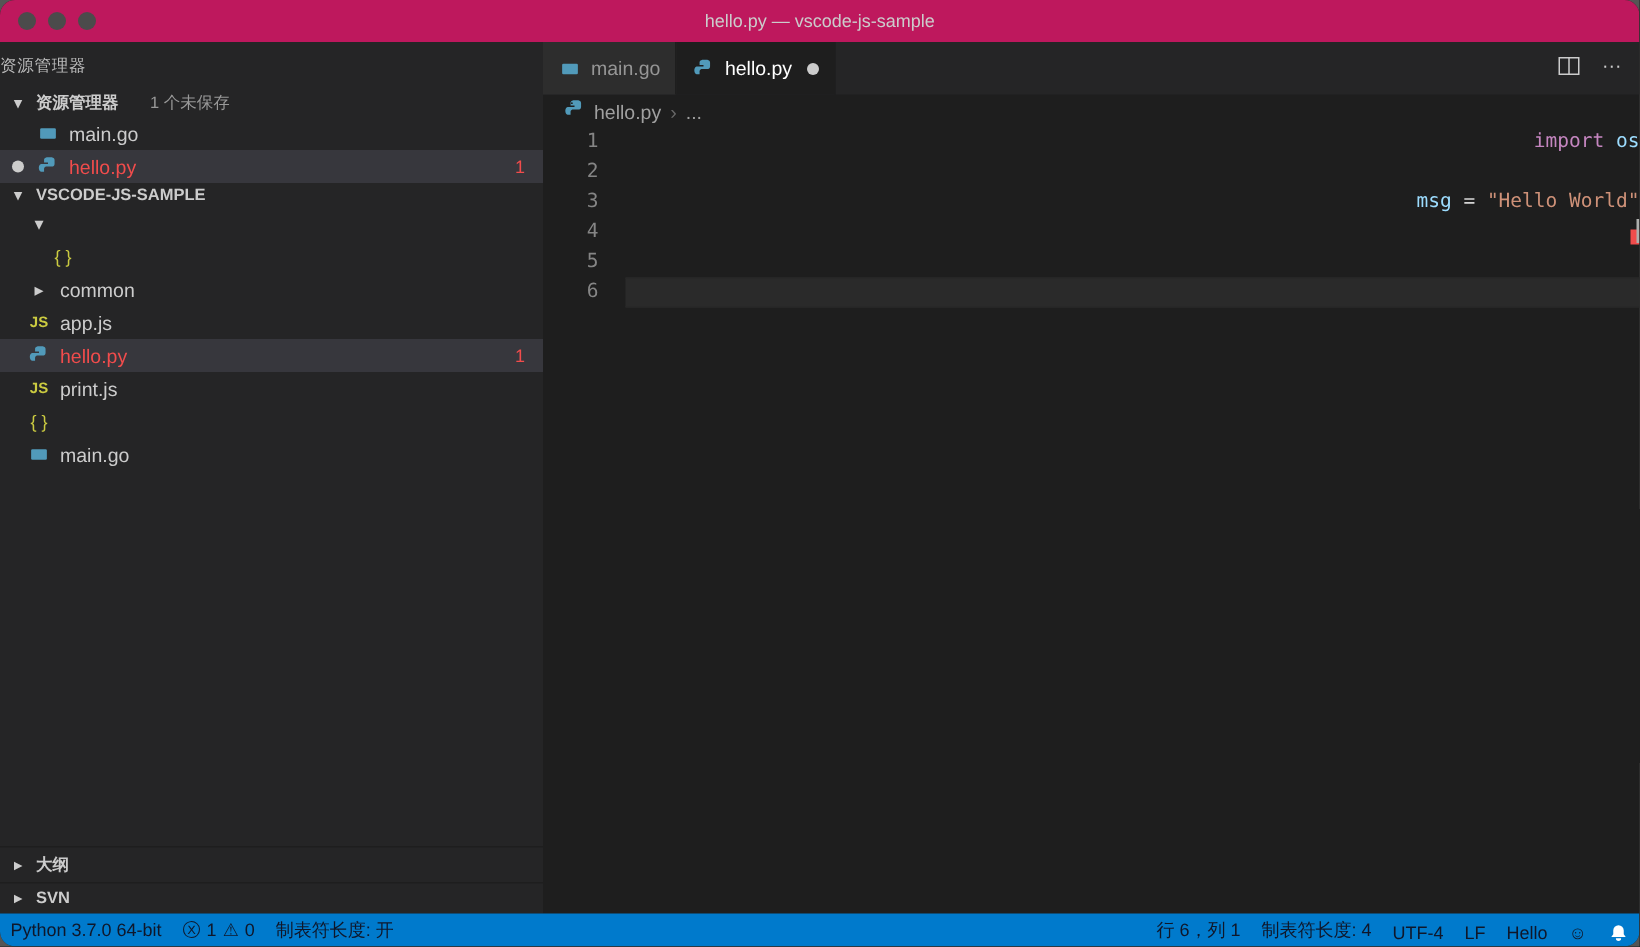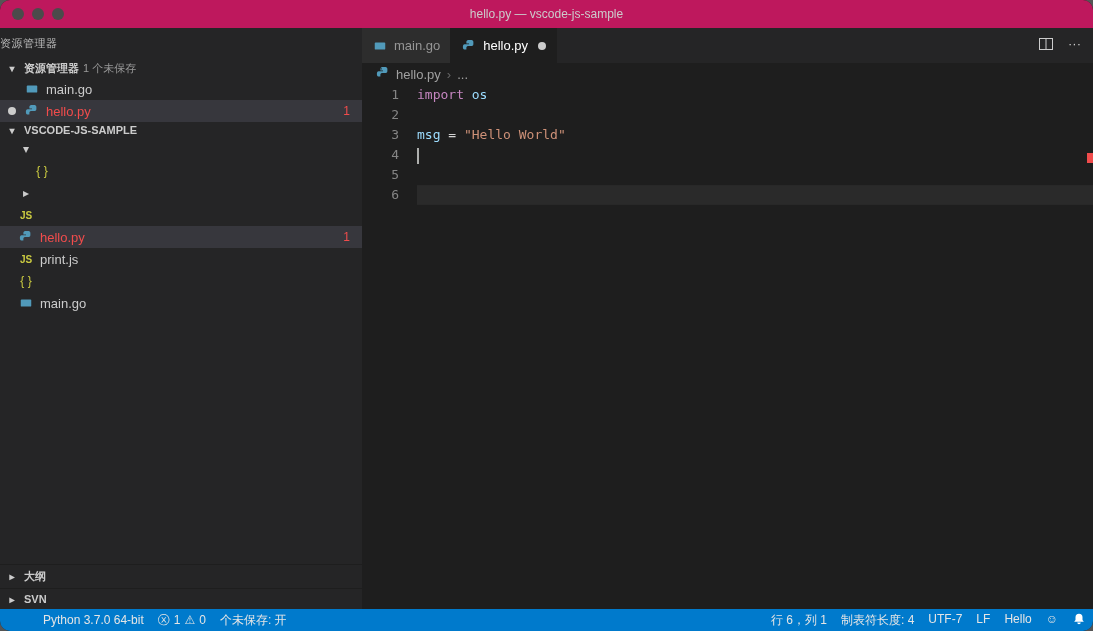--- a/index.html
+++ b/index.html
@@ -62,21 +62,21 @@
   align-items: center;
   gap: 4px;
   padding: 2px 4px;
   font-size: 11px;
   font-weight: 700;
   cursor: pointer;
 }
 .section-header .badge {
   font-weight: 400;
   color: #999;
-  margin-left: 0;
+  margin-left: 17px;
 }
 .chev {
   width: 16px;
   display: inline-flex;
   justify-content: center;
   color: #cccccc;
   font-size: 10px;
 }
 .file-row {
   display: flex;
@@ -173,21 +173,21 @@
 }
 .gutter {
   width: 55px;
   text-align: right;
   padding-right: 18px;
   color: #858585;
   user-select: none;
 }
 .gutter div { height: 20px; line-height: 20px; }
 .code-lines { flex: 1; position: relative; }
-.code-line { height: 20px; line-height: 20px; white-space: pre; color: #d4d4d4; }
+.code-line { height: 20px; line-height: 20px; white-space: pre; color: #d4d4d4; text-align: right; }
 .current-line-bg {
   position: absolute;
   left: 0; right: 0;
   height: 20px;
   background: #2a2a2a;
   border-top: 1px solid #282828;
   border-bottom: 1px solid #282828;
   z-index: 0;
 }
 .code-line span { position: relative; z-index: 1; }
@@ -211,35 +211,34 @@
 }
 .cursor {
   display: inline-block;
   width: 2px; height: 16px;
   background: #aeafad;
   vertical-align: middle;
 }
 .statusbar {
   height: 22px;
   background: #007acc;
-  color: #e5e5e5;
+  color: #0f172a;
   display: flex;
   align-items: center;
   font-size: 12px;
-  padding-left: 36px;
 }
 .sb-item {
   padding: 0 7px;
   display: flex;
   align-items: center;
   gap: 4px;
   height: 100%;
   cursor: pointer;
 }
-.sb-right { margin-left: auto; display: flex; }
+.sb-right { margin-left: auto; display: flex; align-items: flex-end; }
 .sb-ic { font-size: 12px; }
 </style>
 </head>
 <body>
 
 <div class="window">
 
   <div class="titlebar">
     <div class="traffic-lights">
       <div class="tl"></div>
@@ -292,25 +291,27 @@
           </div>
           <div class="file-row indent2">
             <span class="icon">
               <span style="color:#cbcb41;font-size:12px;">{ }</span>
             </span>
           </div>
           <div class="file-row indent1">
             <span class="icon">
               <span style="color:#ccc;">▸</span>
             </span>
+            <span class="label">common</span>
           </div>
           <div class="file-row indent1">
             <span class="icon">
               <span style="color:#cbcb41;font-weight:700;font-size:10px;">JS</span>
             </span>
+            <span class="label">app.js</span>
           </div>
           <div class="file-row indent1 active">
             <span class="icon">
               <svg width="14" height="14" viewBox="0 0 16 16">
                 <path fill="#519aba" d="M8 1C5 1 5 3 5 3v2h3v1H3s-2 0-2 3 2 3 2 3h2v-2s0-2 2-2h4s2 0 2-2V3s0-2-3-2H8z"></path>
               </svg>
             </span>
             <span class="label error">hello.py</span>
             <span class="problems error">1</span>
           </div>
@@ -415,26 +416,26 @@
   </div>
 
   <div class="statusbar">
     <div class="sb-item">Python 3.7.0 64-bit</div>
     <div class="sb-item">
       <span class="sb-ic">ⓧ</span>
       <span>1</span>
       <span class="sb-ic">⚠</span>
       <span>0</span>
     </div>
-    <div class="sb-item">个未保存: 开</div>
+    <div class="sb-item">制表符长度: 开</div>
 
     <div class="sb-right">
       <div class="sb-item">行 6，列 1</div>
       <div class="sb-item">制表符长度: 4</div>
-      <div class="sb-item">UTF-7</div>
+      <div class="sb-item">UTF-4</div>
       <div class="sb-item">LF</div>
       <div class="sb-item">Hello</div>
       <div class="sb-item">☺</div>
       <div class="sb-item">
         <svg width="14" height="14" viewBox="0 0 16 16">
             <path fill="#fff" d="M8 2a4 4 0 00-4 4v3l-1.5 2h11L12 9V6a4 4 0 00-4-4zm0 12a2 2 0 002-2H6a2 2 0 002 2z"></path>
           </svg>
       </div>
     </div>
   </div>

